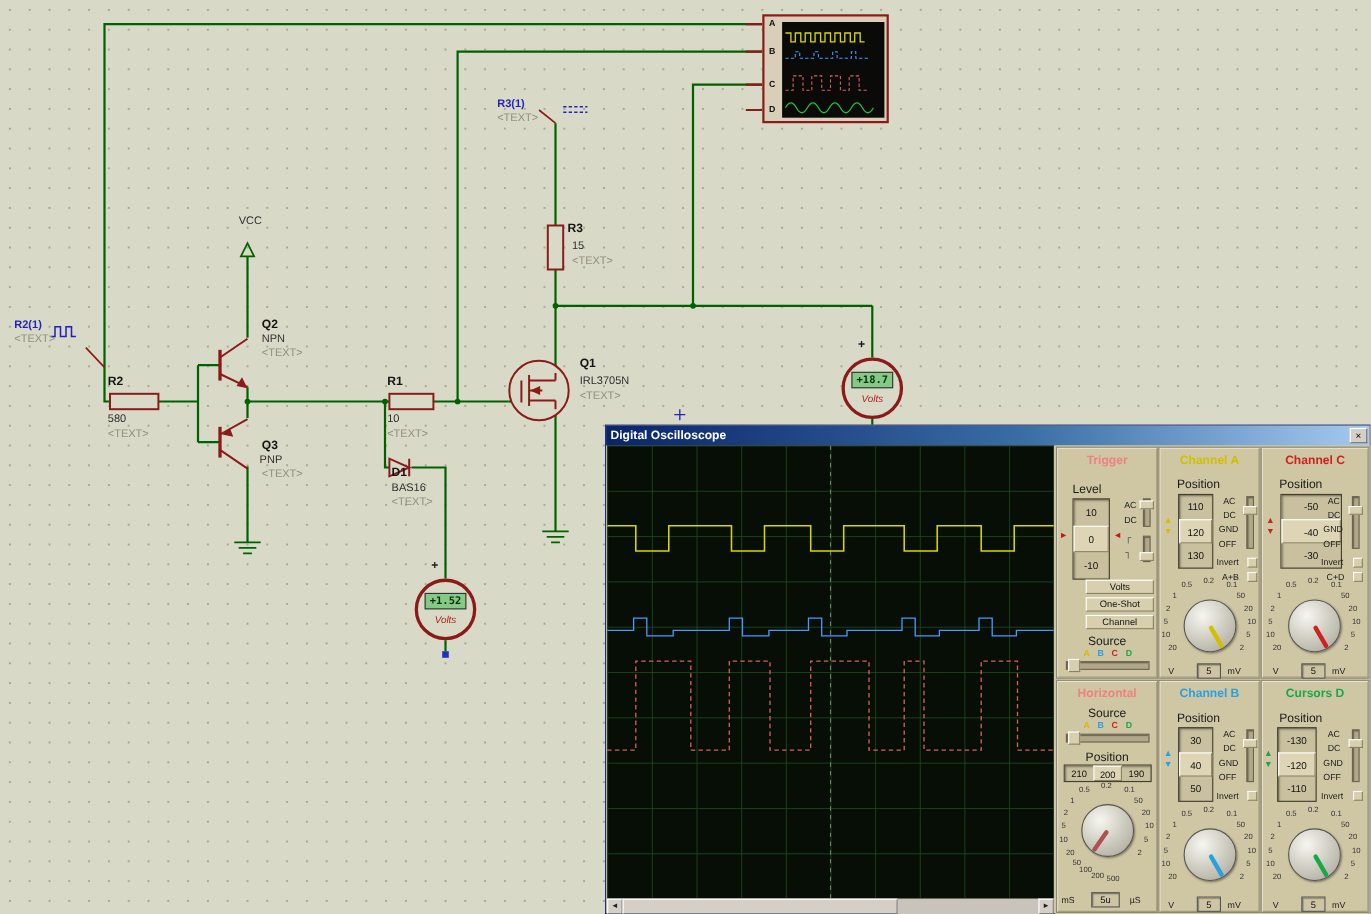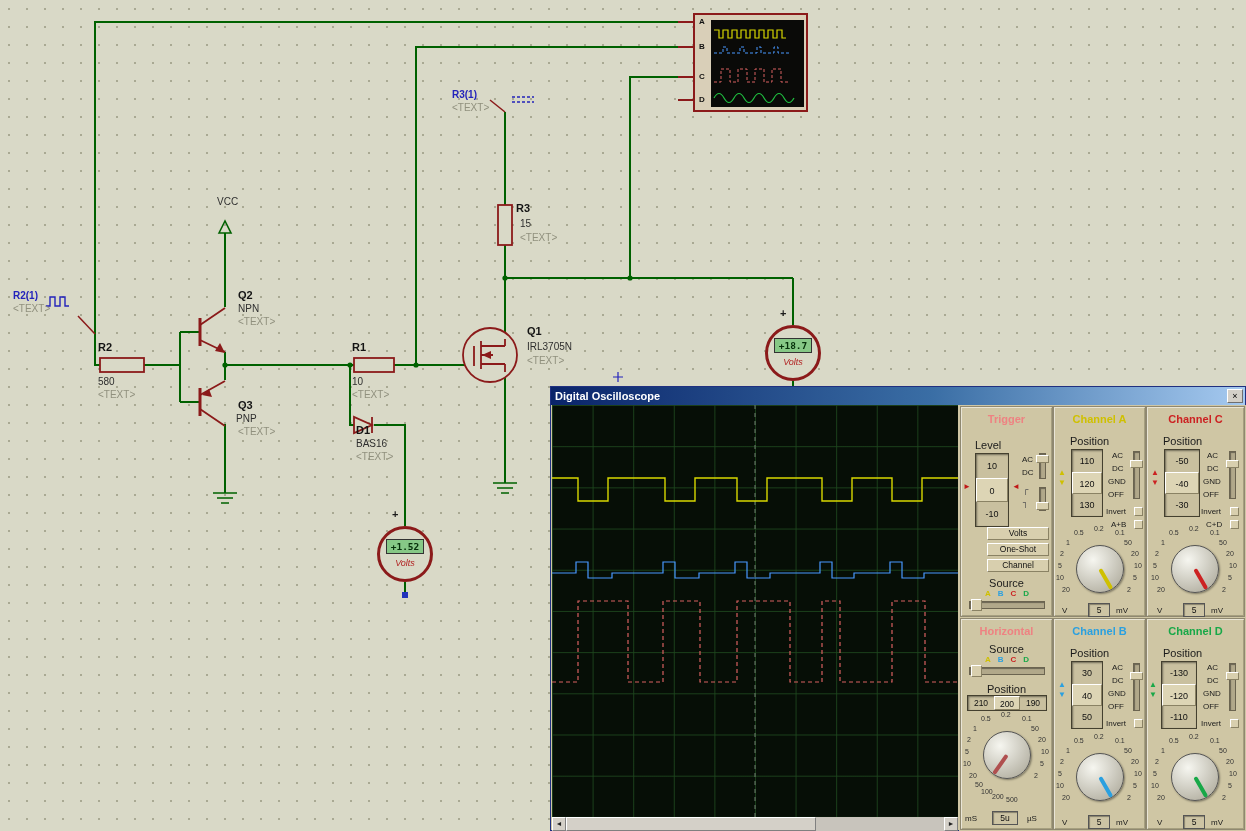--- a/index.html
+++ b/index.html
@@ -306,21 +306,21 @@
       <span class="ulbl" style="left:8px;top:199px">V</span>
       <span class="vbox" style="left:34px;top:196px;width:22px">5</span>
       <span class="ulbl" style="left:62px;top:199px">mV</span>
     </div>
 
     <div class="sec" style="left:187px;top:1px;width:99px;height:211px">
       <div class="sec-title" style="color:var(--ch-c)">Channel C</div>
       <span class="lbl" style="left:16px;top:28px">Position</span>
       <span class="arr" style="left:4px;top:62px;color:var(--ch-c)">▲</span>
       <span class="arr" style="left:4px;top:72px;color:var(--ch-c)">▼</span>
-      <div class="vdial" style="left:17px;top:42px;width:36px">
+      <div class="vdial" style="left:17px;top:42px;width:56px">
         <span class="vnum">-50</span>
         <span class="vnum mid">-40</span>
         <span class="vnum">-30</span>
       </div>
       <span class="clbl" style="left:60px;top:44px">AC</span>
       <span class="clbl" style="left:60px;top:57px">DC</span>
       <span class="clbl" style="left:56px;top:70px">GND</span>
       <span class="clbl" style="left:56px;top:83px">OFF</span>
       <div class="vtrack" style="left:82px;top:44px;height:48px">
         <span class="thandle" style="left:-4px;top:8px"></span>
@@ -430,21 +430,21 @@
           <span class="kl kl10">10</span>
           <span class="kl kl11">5</span>
           <span class="kl kl12">2</span>
         </div>
       <span class="ulbl" style="left:8px;top:199px">V</span>
       <span class="vbox" style="left:34px;top:196px;width:22px">5</span>
       <span class="ulbl" style="left:62px;top:199px">mV</span>
     </div>
 
     <div class="sec" style="left:187px;top:213px;width:99px;height:212px">
-      <div class="sec-title" style="color:var(--ch-d)">Channel D</div>
+      <div class="sec-title" style="color:var(--ch-d)">Cursors D</div>
       <span class="lbl" style="left:16px;top:28px">Position</span>
       <span class="arr" style="left:2px;top:62px;color:var(--ch-d)">▲</span>
       <span class="arr" style="left:2px;top:72px;color:var(--ch-d)">▼</span>
       <div class="vdial" style="left:14px;top:42px;width:36px">
         <span class="vnum">-130</span>
         <span class="vnum mid">-120</span>
         <span class="vnum">-110</span>
       </div>
       <span class="clbl" style="left:60px;top:44px">AC</span>
       <span class="clbl" style="left:60px;top:57px">DC</span>

